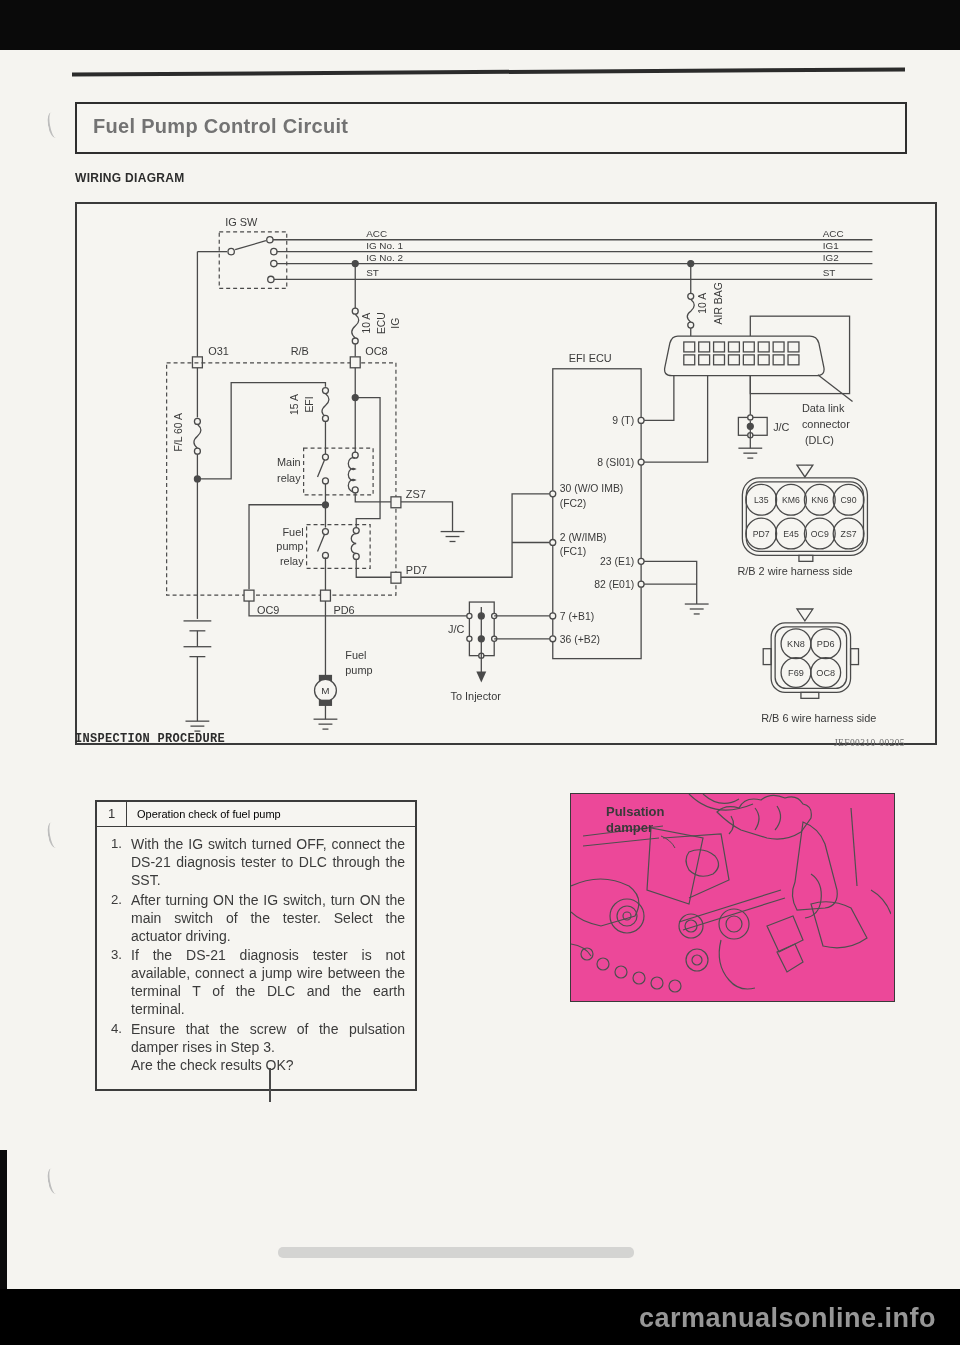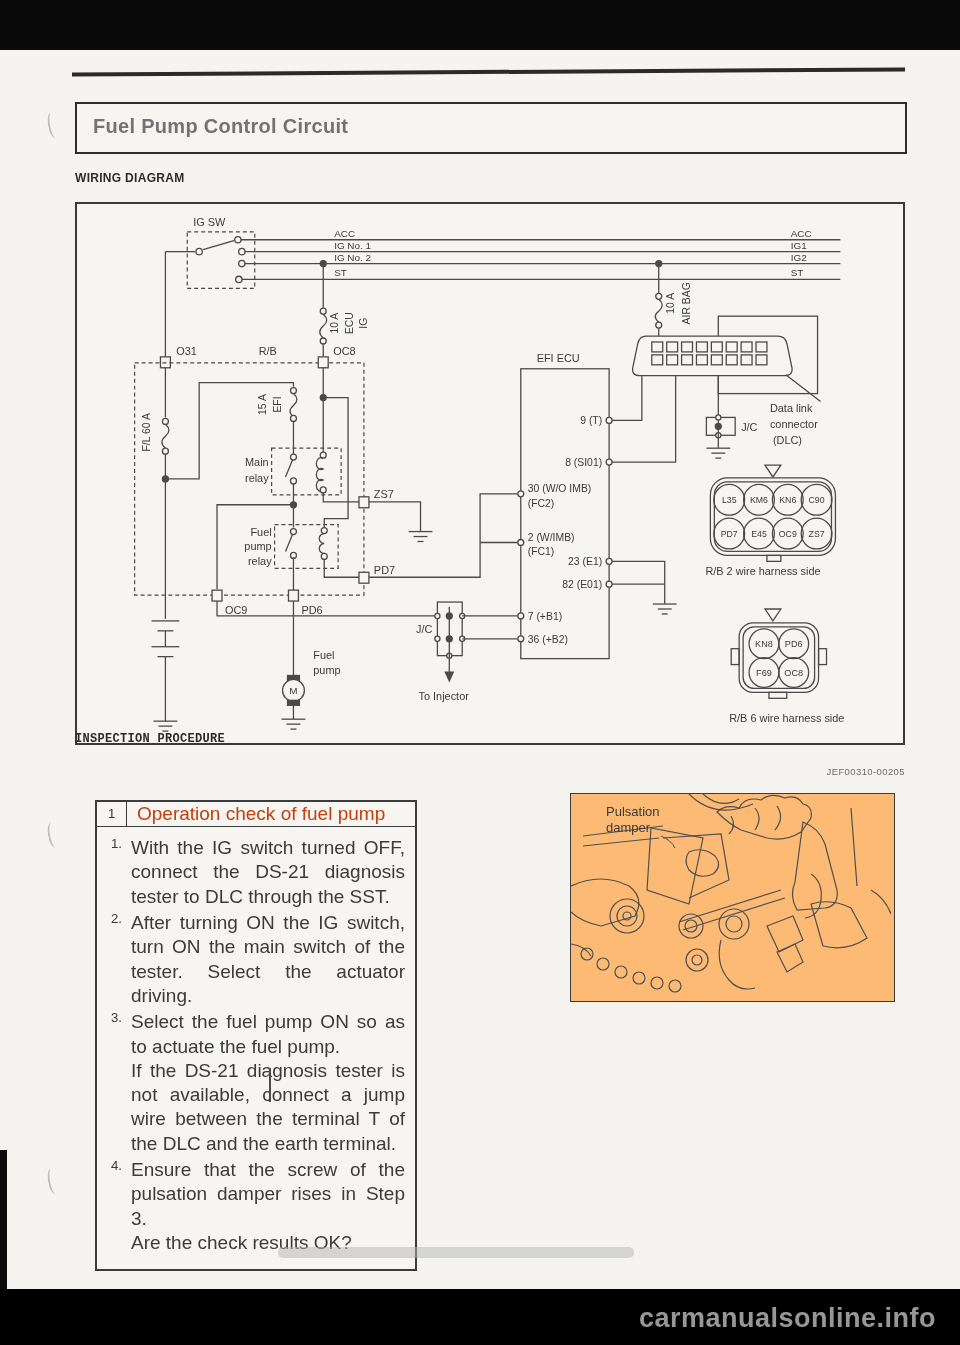--- a/index.html
+++ b/index.html
@@ -5,32 +5,32 @@
   html,body{margin:0;padding:0;}
   body{width:960px;height:1345px;position:relative;background:#f5f4f0;
        font-family:"Liberation Sans",sans-serif;color:#333;overflow:hidden;}
   .topbar{position:absolute;left:0;top:0;width:960px;height:50px;background:#0a0a0a;}
   .top-rule{position:absolute;left:72px;top:70px;width:833px;height:4px;background:#2b2b2b;transform:rotate(-0.35deg);}
   .titlebox{position:absolute;left:75px;top:102px;width:828px;height:48px;border:2px solid #2e2e2e;background:#f6f5f1;}
   .titlebox .t{position:absolute;left:16px;top:11px;font-size:20px;font-weight:bold;color:#737373;letter-spacing:.3px;}
   .h2{position:absolute;left:75px;font-size:12px;font-weight:bold;color:#2c2c2c;letter-spacing:.3px;}
   .h2.wiring{top:171px;}
   .h2.inspection{top:732px;font-family:Liberation Mono, monospace;}
-  .diagram-box{position:absolute;left:75px;top:202px;width:826px;height:539px;border:2px solid #3a3a3a;background:#f6f5f1;}
-  .jef{position:absolute;top:766px;left:745px;width:160px;text-align:right;font-size:9.5px;color:#6b6b6b;letter-spacing:.4px;}
+  .diagram-box{position:absolute;left:75px;top:202px;width:826px;height:539px;border:2px solid #3a3a3a;background:#f6f5f1;padding-left:32px;}
+  .jef{position:absolute;top:738px;left:745px;width:160px;text-align:right;font-size:9.5px;color:#6b6b6b;letter-spacing:.4px;font-family:Liberation Serif, serif;}
   .proc-table{position:absolute;left:95px;top:800px;width:318px;border:2px solid #3c3c3c;background:#f6f5f1;}
   .proc-head{display:flex;border-bottom:1.5px solid #3c3c3c;height:24px;line-height:24px;}
   .proc-head .num{width:29px;border-right:1.5px solid #3c3c3c;text-align:center;font-size:13px;color:#333;}
-  .proc-head .ttl{padding-left:10px;font-size:19px;color:#c2410c;}
+  .proc-head .ttl{padding-left:10px;font-size:11px;color:#000000;}
   .proc-body{padding:9px 10px 12px 14px;}
   .step{display:flex;margin-bottom:2px;}
   .step .n{width:20px;flex:none;font-size:13.2px;line-height:1.28;color:#3b3b3b;}
-  .step .tw{flex:1;font-size:19px;line-height:1.28;color:#3b3b3b;text-align:justify;}
+  .step .tw{flex:1;font-size:14px;line-height:1.28;color:#3b3b3b;text-align:justify;}
   .stub{position:absolute;left:269px;top:1068px;width:1.5px;height:34px;background:#4a4a4a;}
-  .figure-box{position:absolute;left:570px;top:793px;width:323px;height:207px;border:1.5px solid #3a3a3a;background:#fdba74;}
+  .figure-box{position:absolute;left:570px;top:793px;width:323px;height:207px;border:1.5px solid #3a3a3a;background:#ec4899;font-weight:bold;}
   .bottombar{position:absolute;left:0;top:1289px;width:960px;height:68px;background:#000000;}
   .watermark{position:absolute;right:24px;top:14px;font-size:27px;font-weight:bold;color:#979797;letter-spacing:.5px;}
   .edge-strip{position:absolute;left:0;top:1150px;width:7px;height:140px;background:#0a0a0a;}
   .smudge{position:absolute;left:278px;top:1247px;width:356px;height:11px;background:#b3b3b3;opacity:.5;border-radius:5px;}
   .curl{position:absolute;width:9px;height:26px;border-left:2px solid #bdbdbd;border-radius:50%;transform:rotate(-10deg);}
   svg text{font-family:"Liberation Sans",sans-serif;fill:#3a3a3a;}
   .lab10{font-size:10px;} .lab11{font-size:11px;} .lab105{font-size:10.5px;}
   .pin8{font-size:8.8px;} .pin9{font-size:9.2px;}
 </style>
 </head>
@@ -367,21 +367,20 @@
       </div>
       <div class="step">
         <div class="n">2.</div>
         <div class="tw">
             <div>After turning ON the IG switch, turn ON the main switch of the tester. Select the actuator driving.</div>
           </div>
       </div>
       <div class="step">
         <div class="n">3.</div>
         <div class="tw">
-          <div>Select the fuel pump ON so as to actuate the fuel pump.</div>
           <div>If the DS-21 diagnosis tester is not available, connect a jump wire between the terminal T of the DLC and the earth terminal.</div>
         </div>
       </div>
       <div class="step">
         <div class="n">4.</div>
         <div class="tw">
           <div>Ensure that the screw of the pulsation damper rises in Step 3.</div>
           <div>Are the check results OK?</div>
         </div>
       </div>

